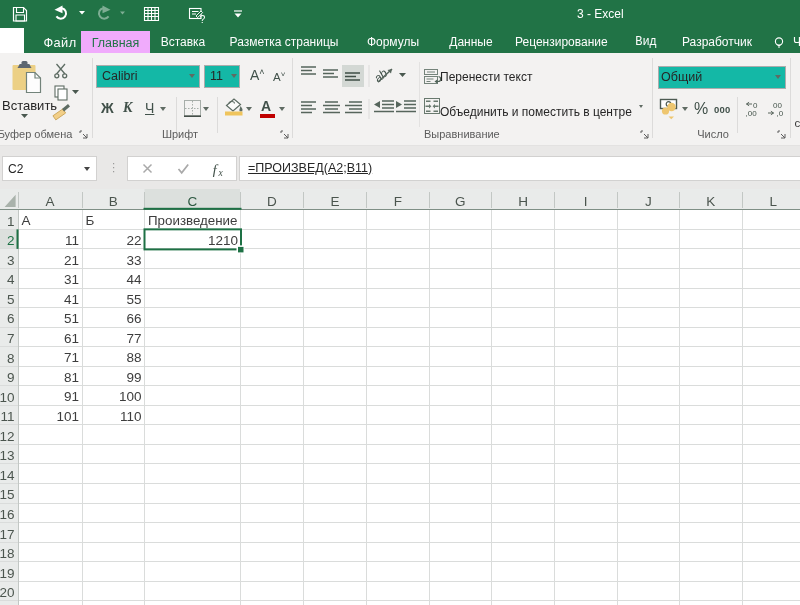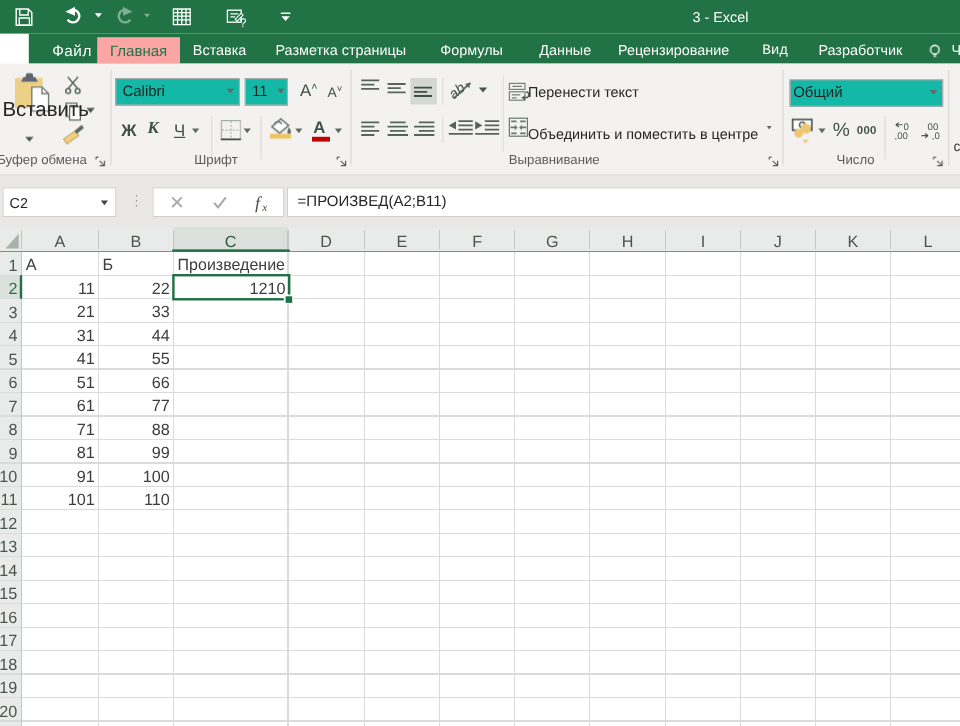--- a/index.html
+++ b/index.html
@@ -9,21 +9,21 @@
   .abs { position:absolute; }
   svg { transform: translateZ(0); }
 
   
   #titlebar { left:0; top:0; width:800px; height:28px; background:#217346; }
   #title-text { left:577px; top:7px; color:#fff; font-size:12px; }
 
   
   #tabrow { left:0; top:28px; width:800px; height:24.5px; background:#217346;margin-left:24px; }
   .tab { position:absolute; top:0; height:29px; line-height:29px; color:#fdfdfd; font-size:12px; text-align:center; }
-  #tab-active { position:absolute; left:57px; top:2.5px; width:69px; height:26.5px; background:#fca5a5; }
+  #tab-active { position:absolute; left:57px; top:2.5px; width:69px; height:26.5px; background:#f0abfc; }
   #tab-active span { display:block; line-height:24px; color:#217346; font-size:12.5px; text-align:center; }
 
   
   #ribbon { left:0; top:57px; width:800px; height:88px; background:#f3f2f1; }
   #ribbonfill { left:0; top:52.5px; width:800px; height:4.5px; background:#f3f2f1; }
   .vsep { position:absolute; top:1px; height:80px; width:1px; background:#dcdbda; }
   .glabel { position:absolute; top:71px; height:12px; font-size:11px; color:#5c5c5c; text-align:center; }
   .launcher { position:absolute; top:73px; width:10px; height:10px; }
   .combo { position:absolute; background:#14b8a6; border:1px solid #acacac; color:#262626; font-size:12.5px; }
   .caret { position:absolute; width:0; height:0; border-left:3.5px solid transparent; border-right:3.5px solid transparent; border-top:4px solid #5f6b63; }
@@ -128,21 +128,21 @@
         <rect x="55" y="29" width="9" height="11"></rect>
         <rect x="58" y="32" width="9" height="11"></rect>
       </g>
       <path d="M72 33 h7 l-3.5 4 z" fill="#49584f"></path>
 
       <g>
         <rect x="53" y="55" width="12" height="5" transform="rotate(-35 59 57)" fill="#f2cf88" stroke="#c7a254" stroke-width="0.8"></rect>
         <path d="M62 52 l6 -5 l2 2.5 l-6 5 z" fill="#5d6c63"></path>
       </g>
     </svg>
-    <span class="abs" style="left:2px;top:25px;width:43px;text-align:center;font-size:17px;color:#262626;">Вставить</span>
+    <span class="abs" style="left:2px;top:41px;width:43px;text-align:center;font-size:13px;color:#262626;">Вставить</span>
     <div class="glabel" style="left:-3px;width:76px;">Буфер обмена</div>
     <svg class="launcher" style="left:79px;" viewBox="0 0 10 10">
         <path d="M1 1 v2 M1 1 h2 M4 4 l4 4 M8 4 v4 h-4" stroke="#5c5c5c" fill="none" stroke-width="1"></path>
       </svg>
 
     <div class="combo" style="left:96px;top:8px;width:104px;height:23px;line-height:21px;padding-left:5px;">Calibri</div>
     <div class="caret" style="left:189px;top:17px;"></div>
     <div class="combo" style="left:204px;top:8px;width:36px;height:23px;line-height:21px;padding-left:5px;">11</div>
     <div class="caret" style="left:231px;top:17px;"></div>
 
@@ -276,21 +276,21 @@
     <div class="caret" style="left:84px;top:20.5px;border-top-color:#444;"></div>
     <div class="abs" style="left:112px;top:15.5px;width:2px;height:14px;color:#8a8a8a;font-size:10px;line-height:4px;">·<br>·<br>·</div>
     <div class="fbox" style="left:127px;width:110px;"></div>
     <div class="fbox" style="left:239px;width:561px;border-right:none;"></div>
     <svg class="abs" style="left:140px;top:14.5px" width="95" height="16" viewBox="0 0 95 16">
       <path d="M3.5 3.5 l8 8 M11.5 3.5 l-8 8" stroke="#a9a9a9" stroke-width="1.5"></path>
       <path d="M38.5 8 l3.2 3.8 l6.5 -8.3" stroke="#a9a9a9" stroke-width="1.7" fill="none"></path>
       <text x="72.5" y="13.5" font-size="15" font-style="italic" font-family="Liberation Serif" fill="#44534b">f</text>
       <text x="78.5" y="14.5" font-size="9.5" font-style="italic" font-family="Liberation Serif" fill="#44534b">x</text>
     </svg>
-    <span class="abs" style="left:248px;top:14.5px;font-size:12.5px;color:#262626;">=ПРОИЗВЕД(A2;B11)</span>
+    <span class="abs" style="left:248px;top:14.5px;font-size:12.5px;color:#262626;text-decoration:underline;">=ПРОИЗВЕД(A2;B11)</span>
   </div>
 
   <svg id="sheet" class="abs" width="800" height="416.5" viewBox="0 0 800 416.5" font-family="Liberation Sans">
     <rect x="0" y="0" width="800" height="416.5" fill="#fff"></rect>
     <rect x="0" y="0" width="800" height="20.8" fill="#e9ebea"></rect>
     <rect x="144.5" y="0" width="95.5" height="20.8" fill="#dce0dd"></rect>
     <rect x="0" y="20.8" width="18" height="395.7" fill="#e9ebea"></rect>
     <rect x="0" y="40.35" width="18" height="19.55" fill="#dce0dd"></rect>
     <path d="M15.6 5.8 v12.2 h-11 z" fill="#a9b2ab"></path>
     <g stroke="#dadcdb" stroke-width="1" shape-rendering="crispEdges">

